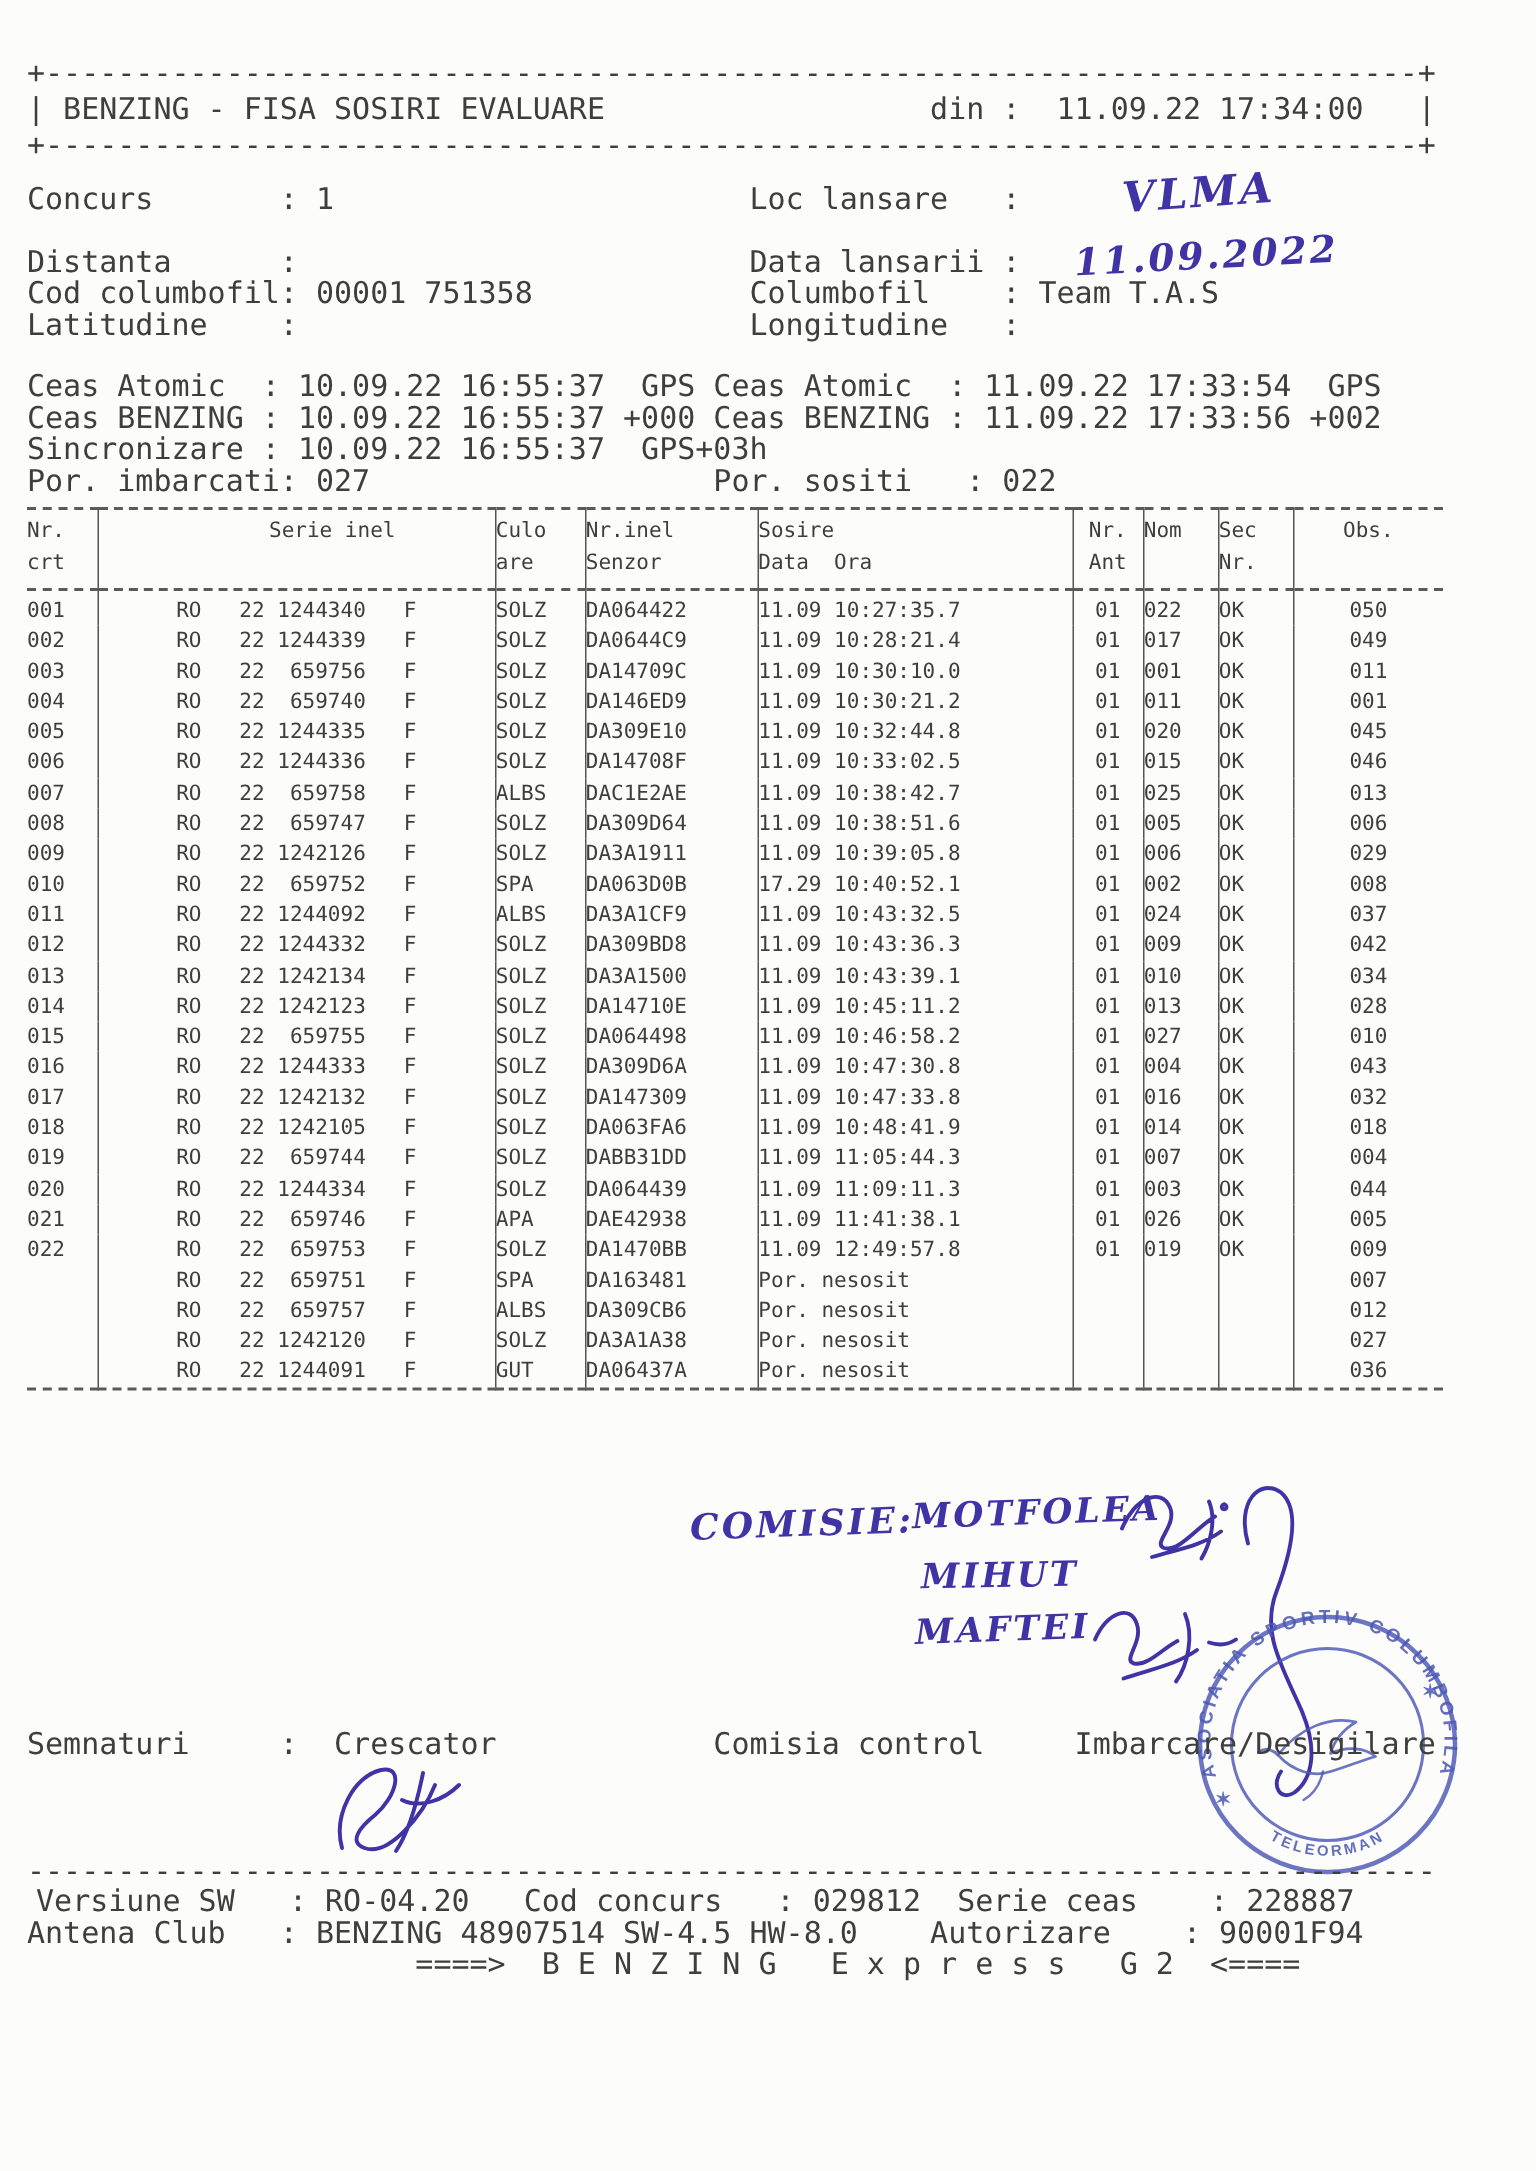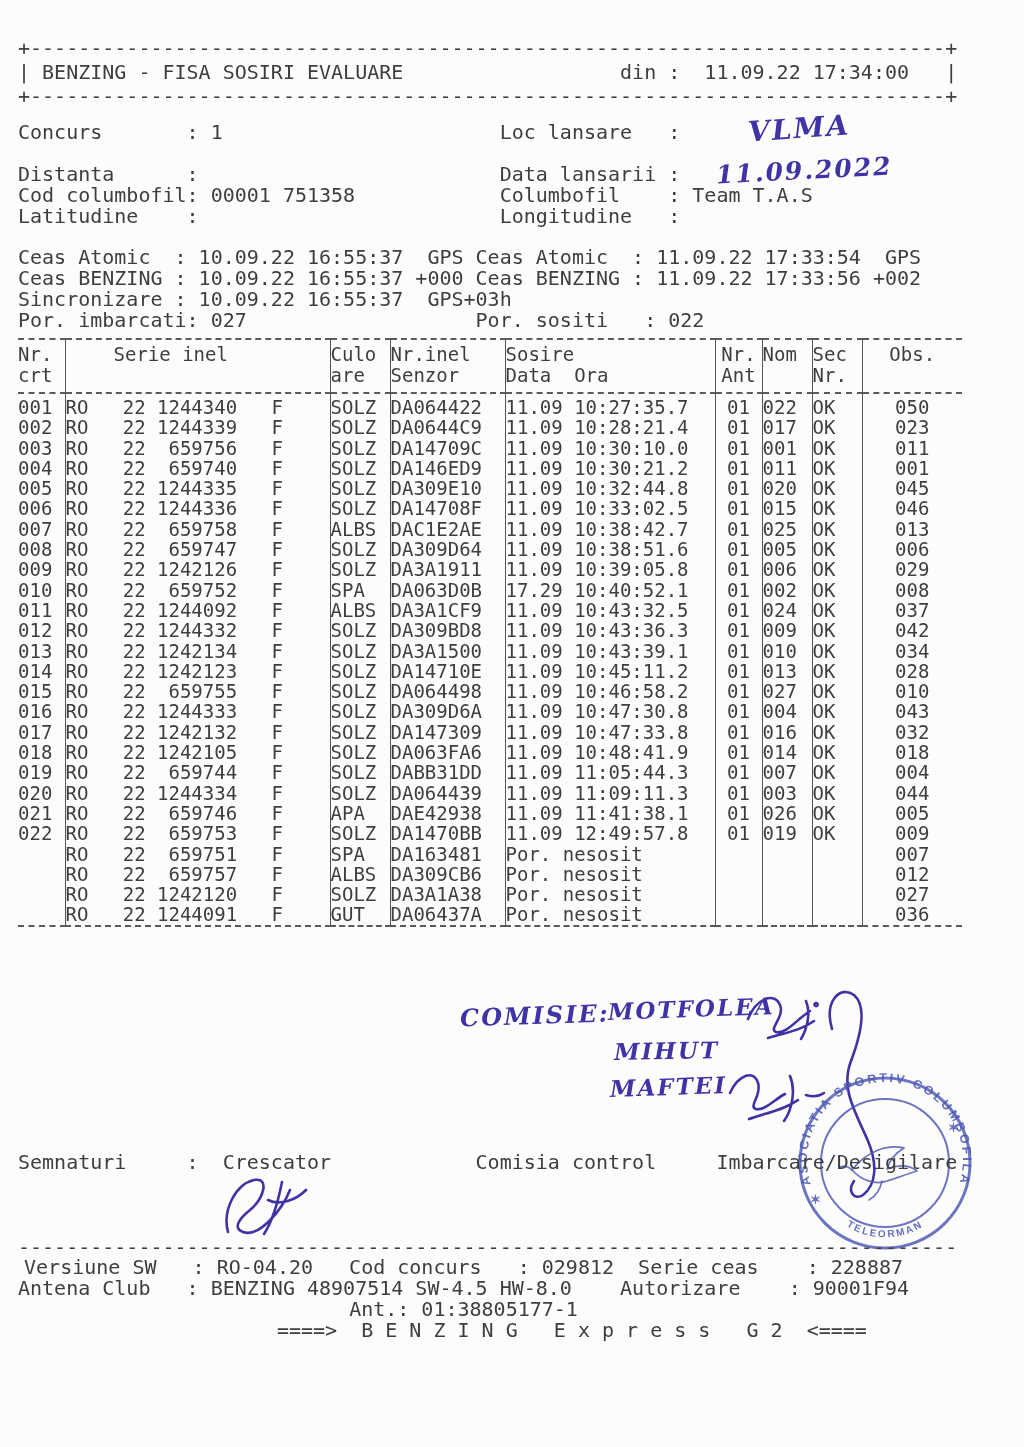--- a/index.html
+++ b/index.html
@@ -5,28 +5,28 @@
   html,body{margin:0;padding:0;background:#e8e8e6;}
   .page{position:relative;width:1024px;height:1447px;background:#fcfcfa;overflow:hidden;
         font-family:"DejaVu Sans Mono",monospace;color:#3e3e3e;}
   .mono{position:relative;white-space:pre;font-size:20px;line-height:21px;min-height:21px;}
   .block{position:absolute;left:18px;}
   #boxhead{top:36px;line-height:24px;}
   #boxhead .mono{line-height:24px;min-height:24px;}
   #infoblock{top:122px;}
   #clockblock{top:247px;}
   #racetable{position:absolute;left:18px;top:338px;border-collapse:collapse;table-layout:fixed;
-             width:944px;font-family:"DejaVu Sans Mono",monospace;font-size:19px;color:#3e3e3e;
+             width:944px;font-family:"DejaVu Sans Mono",monospace;font-size:14px;color:#3e3e3e;
              border-bottom:2px dashed #5a5a5a;}
   #racetable td{padding:0;line-height:20.3px;white-space:pre;overflow:hidden;vertical-align:top;}
   #racetable td + td{border-left:1.5px solid #545454;}
   #racetable thead td{border-top:2px dashed #5a5a5a;border-bottom:2px dashed #5a5a5a;
                       padding-top:4px;padding-bottom:6px;line-height:21px;}
   #racetable tbody tr:first-child td{padding-top:3px;}
-  .cnr{padding-left:4px;}  .cserie{padding-left:10px;}
+  .cnr{padding-left:4px;}  .cserie{padding-left:10px;text-align:center;}
   .cculo{padding-left:6px;} .csenz{padding-left:6px;margin-top:44px;}
   .csos{padding-left:8px;}  .cant{text-align:center;}
   .cnom{padding-left:6px;}  .csec{padding-left:6px;}
   .cobs{padding-left:8px;text-align:center;}
   #racetable thead .cserie{padding-left:48px;}
   .hw{position:absolute;font-family:"DejaVu Serif",serif;font-style:italic;font-weight:600;
       color:#3f33a6;letter-spacing:2px;white-space:pre;}
   #hw-vlma{left:748px;top:112px;font-size:28px;transform:rotate(-4deg);}
   #hw-date{left:716px;top:156px;font-size:25px;transform:rotate(-3deg);}
   #comisie{position:absolute;left:430px;top:985px;width:560px;height:270px;}
@@ -118,21 +118,21 @@
       </tr>
         <tr>
         <td class="cnr">002</td>
         <td class="cserie">RO   22 1244339   F</td>
         <td class="cculo">SOLZ</td>
         <td class="csenz">DA0644C9</td>
         <td class="csos">11.09 10:28:21.4</td>
         <td class="cant">01</td>
         <td class="cnom">017</td>
         <td class="csec">OK</td>
-        <td class="cobs">023</td>
+        <td class="cobs">049</td>
       </tr>
         <tr>
         <td class="cnr">003</td>
         <td class="cserie">RO   22  659756   F</td>
         <td class="cculo">SOLZ</td>
         <td class="csenz">DA14709C</td>
         <td class="csos">11.09 10:30:10.0</td>
         <td class="cant">01</td>
         <td class="cnom">001</td>
         <td class="csec">OK</td>
@@ -432,17 +432,16 @@
   <div id="semnaturi" class="block mono">Semnaturi     :  Crescator            Comisia control     Imbarcare/Desigilare</div>
   <svg id="sig-crescator" width="120" height="80" viewBox="0 0 120 80">
     <path class="inkline" d="M16,64 C10,42 24,16 42,12 C58,9 52,30 38,42 C28,50 20,60 31,64 C47,70 70,42 78,22 M56,32 C68,38 84,32 94,22 M70,14 C66,34 60,54 52,66"></path>
   </svg>
 
   <div id="dashsep" class="block mono">------------------------------------------------------------------------------</div>
 
   <div id="footer" class="block">
     <div class="mono">Versiune SW   : RO-04.20   Cod concurs   : 029812  Serie ceas    : 228887</div>
     <div class="mono">Antena Club   : BENZING 48907514 SW-4.5 HW-8.0    Autorizare    : 90001F94</div>
-    <div class="mono">Ant.: 01:38805177-1</div>
     <div class="mono">                  ====&gt;  B E N Z I N G   E x p r e s s   G 2  &lt;====</div>
   </div>
 
 </div>
 
 </body></html>

